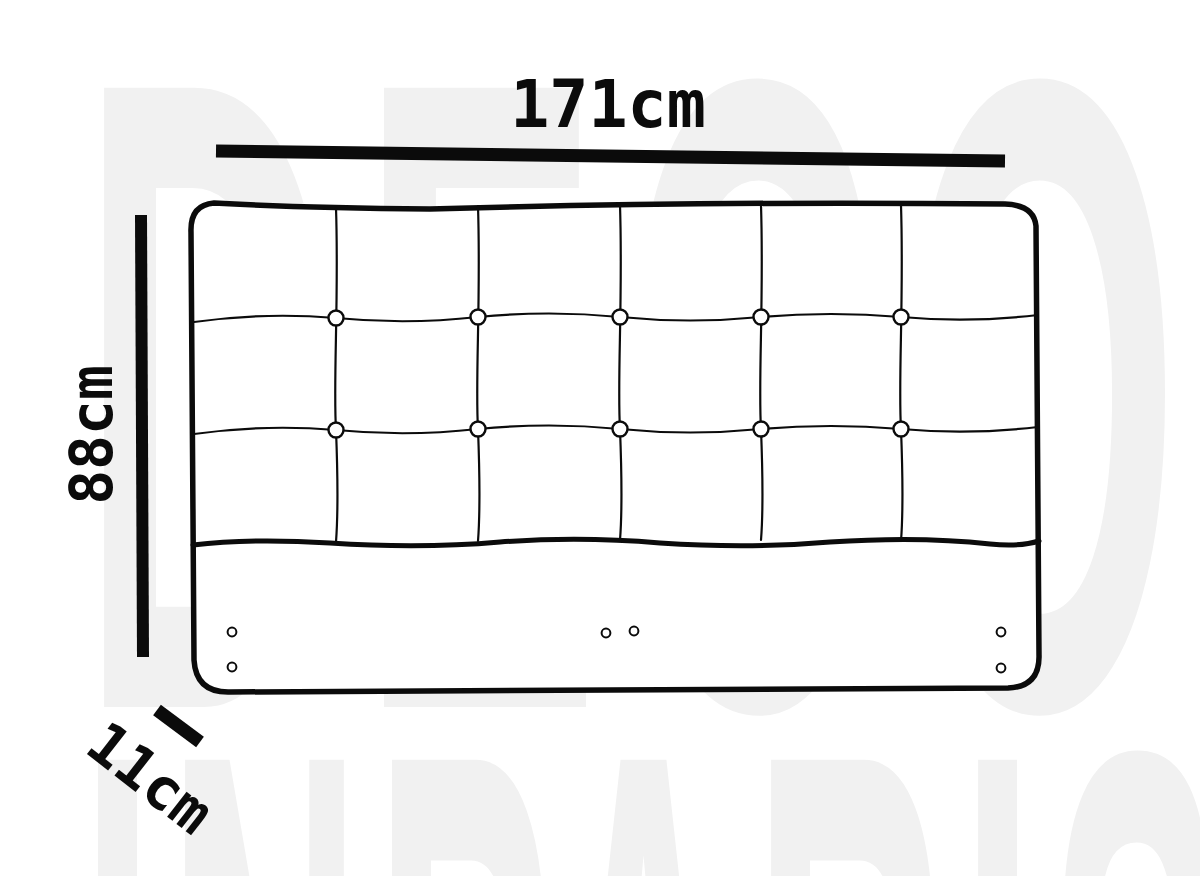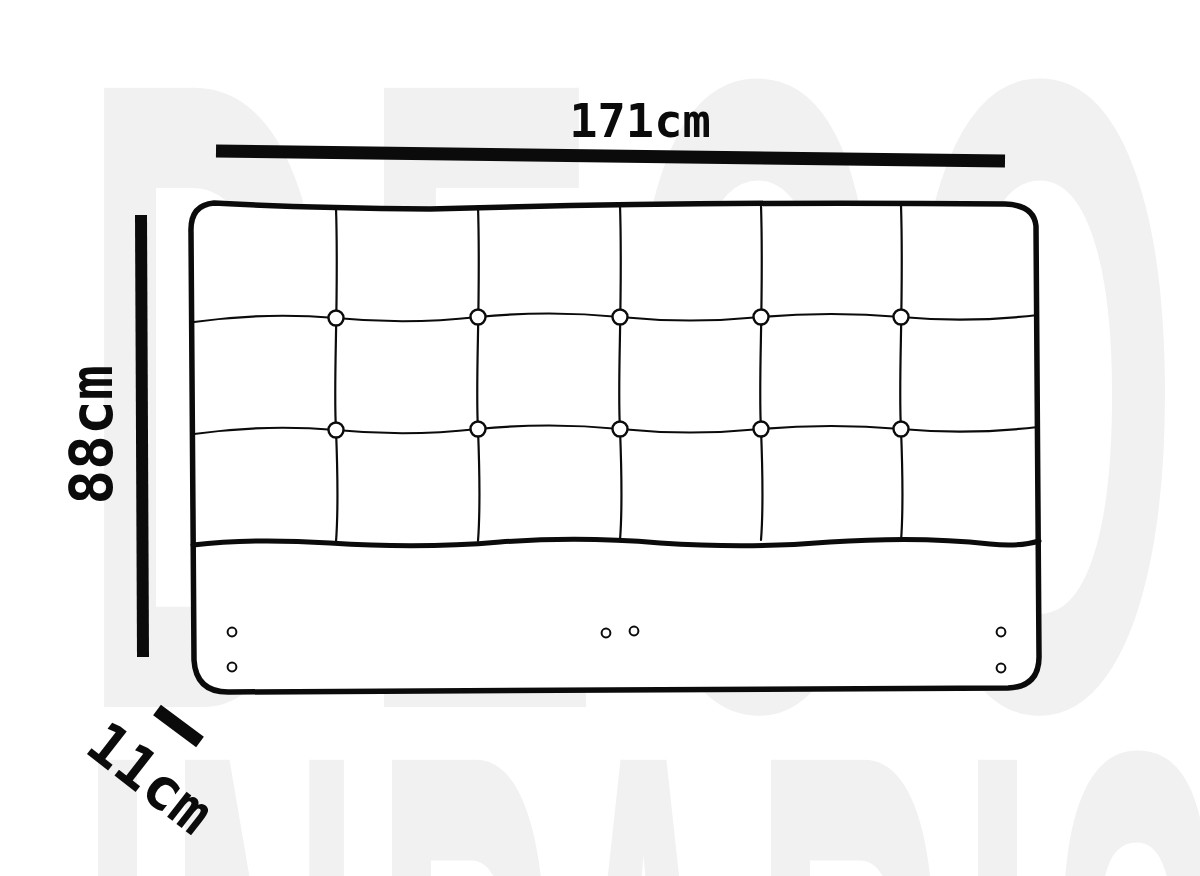--- a/index.html
+++ b/index.html
@@ -34,24 +34,23 @@
   .dim-label{
     position:absolute;
     z-index:2;
     font-family:"DejaVu Sans Mono", monospace;
     font-weight:bold;
     color:#0b0b0b;
     white-space:nowrap;
     line-height:1;
   }
   #label-width{
-    left:640px; top:104px;
-    font-size:47px;
+    left:608px; top:104px;
+    font-size:65px;
     transform:translate(-50%,-50%);
-    margin-top:16px;
   }
   #label-height{
     left:92px; top:435px;
     font-size:58px;
     transform:translate(-50%,-50%) rotate(-90deg);
   }
   #label-depth{
     left:150px; top:778px;
     font-size:58px;
     transform:translate(-50%,-50%) rotate(38deg);

